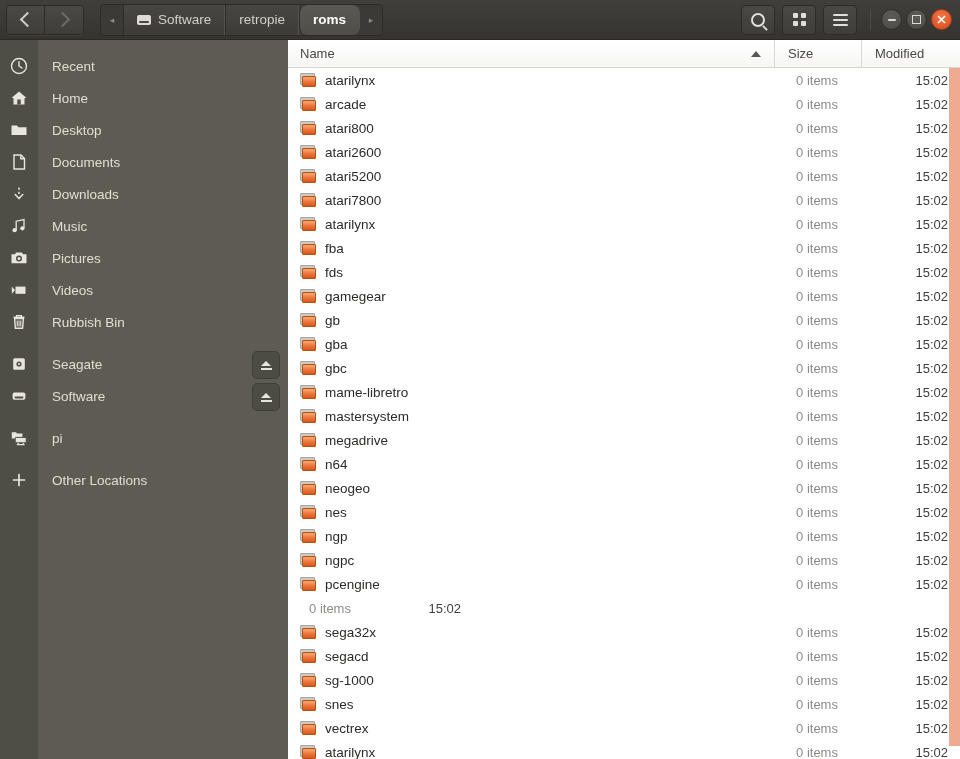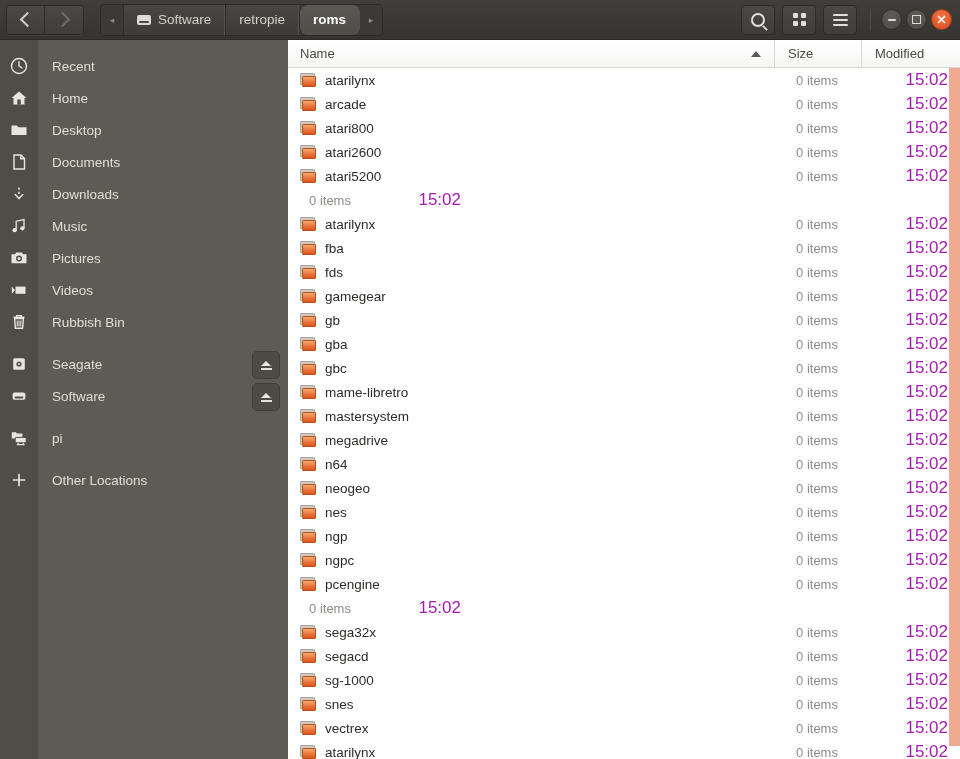--- a/index.html
+++ b/index.html
@@ -262,22 +262,22 @@
     padding-right: 3px;
     box-sizing: border-box;
     color: #8e8b86;
     font-size: 13px;
   }
   .cell-mod {
     width: 98px;
     text-align: right;
     padding-right: 12px;
     box-sizing: border-box;
-    color: #a21caf;
-    font-size: 17px;
+    color: #404040;
+    font-size: 13px;
   }
   .folder {
     width: 17px; height: 14px;
     margin-right: 8px;
     flex: 0 0 17px;
     position: relative;
   }
   .folder .back {
     position: absolute; left: 0; top: 0;
     width: 15px; height: 12px;
@@ -597,20 +597,27 @@
             <span class="folder">
               <span class="back"></span>
               <span class="front"></span>
             </span>
             <span>atari5200</span>
           </div>
           <div class="cell-size">0 items</div>
           <div class="cell-mod">15:02</div>
         </div>
         <div class="row">
+          <div class="cell-name">
+            <span class="folder">
+              <span class="back"></span>
+              <span class="front"></span>
+            </span>
+            <span>atari7800</span>
+          </div>
           <div class="cell-size">0 items</div>
           <div class="cell-mod">15:02</div>
         </div>
         <div class="row">
           <div class="cell-name">
             <span class="folder">
               <span class="back"></span>
               <span class="front"></span>
             </span>
             <span>atarilynx</span>

